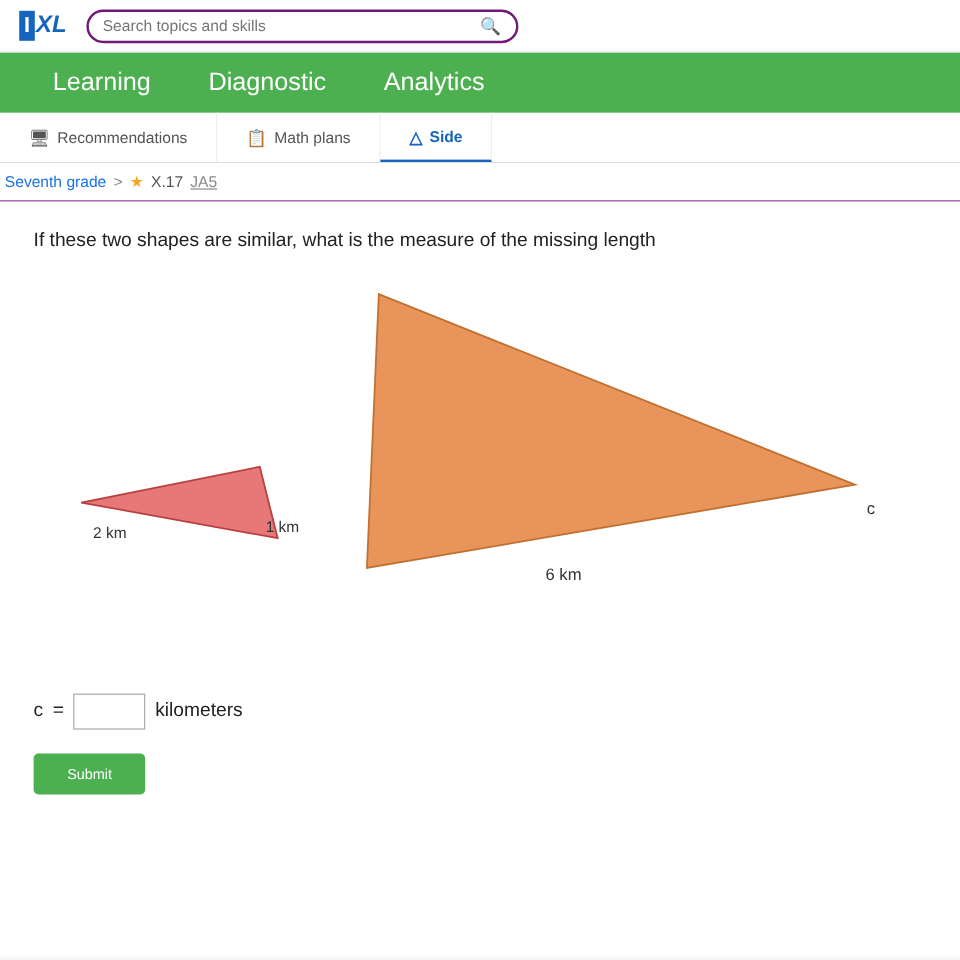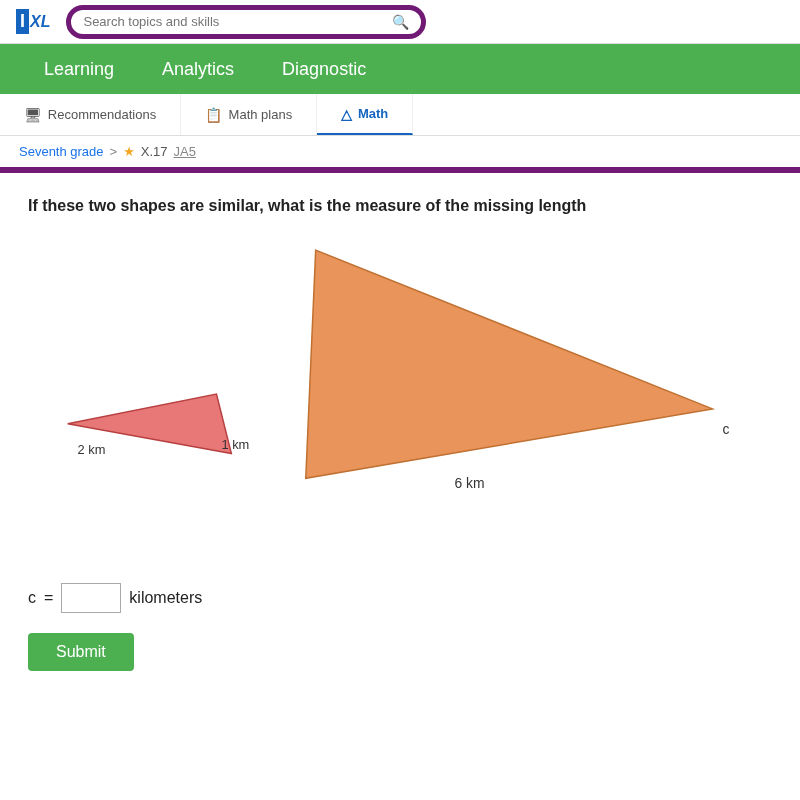--- a/index.html
+++ b/index.html
@@ -12,39 +12,39 @@
       border-bottom: 1px solid #ddd; height: 44px;
     }
     .logo {
       display: flex; align-items: center; margin-right: 16px;
     }
     .logo-bracket {
       background: #1565c0; color: #fff; font-weight: bold; font-size: 18px;
       padding: 2px 4px; margin-right: 1px;
     }
     .logo-xl {
-      color: #1565c0; font-weight: bold; font-size: 16px; font-style: italic;
+      color: #1565c0; font-weight: bold; font-size: 20px; font-style: italic;
     }
     .search-bar {
       display: flex; align-items: center;
-      border: 5px solid #701a75; border-radius: 20px;
+      border: 2px solid #701a75; border-radius: 20px;
       padding: 4px 12px; background: #fff; flex: 1; max-width: 360px;
     }
     .search-bar input {
       border: none; outline: none; font-size: 13px; color: #555; width: 100%;
     }
     .search-icon { color: #888; font-size: 14px; margin-left: 6px; }
 
     
     .nav-bar {
       background: #4caf50; display: flex; align-items: center;
       padding: 0 20px; height: 50px;
     }
     .nav-item {
-      color: #fff; font-size: 18px; font-weight: 500;
+      color: #fff; font-size: 21px; font-weight: 500;
       padding: 0 24px; height: 50px; display: flex; align-items: center;
       cursor: pointer; text-decoration: none;
     }
 
     
     .tab-bar {
       background: #fff; display: flex; align-items: stretch;
       border-bottom: 1px solid #ddd; height: 42px;
     }
     .tab-item {
@@ -52,92 +52,92 @@
       font-size: 13px; color: #555; cursor: pointer;
       border-right: 1px solid #eee; gap: 6px;
     }
     .tab-item.active {
       color: #1565c0; border-bottom: 2px solid #1565c0; font-weight: bold;
     }
     .tab-icon { font-size: 14px; }
 
     
     .breadcrumb {
-      padding: 8px 19px; font-size: 13px; color: #555;
-      background: #fff; border-bottom: 6px solid #701a75;
+      padding: 8px 4px; font-size: 13px; color: #555;
+      background: #fff; border-bottom: 1px solid #701a75;
       display: flex; align-items: center; gap: 6px;
     }
     .breadcrumb a { color: #1a73e8; text-decoration: none; }
     .breadcrumb .sep { color: #888; }
     .breadcrumb .star { color: #f5a623; }
 
     
     .main-content {
       background: #fff; margin: 0; padding: 24px 28px;
       min-height: calc(800px - 44px - 50px - 42px - 34px);
     }
 
     .question-text {
-      font-size: 16px; color: #222; margin-bottom: 24px; font-weight: 700;
+      font-size: 16px; color: #222; margin-bottom: 24px; font-weight: 400;
     }
 
     
     .shapes-area {
       position: relative; width: 100%; height: 320px; margin-bottom: 24px;
     }
 
     
     .answer-row {
       display: flex; align-items: center; gap: 8px;
       font-size: 16px; color: #222; margin-bottom: 20px;
     }
     .answer-input {
       width: 60px; height: 30px; border: 1px solid #aaa;
       text-align: center; font-size: 15px; outline: none;
     }
 
     
     .submit-btn {
       background: #4caf50; color: #fff; border: none;
-      padding: 10px 28px; font-size: 16px; border-radius: 4px;
+      padding: 10px 28px; font-size: 12px; border-radius: 4px;
       cursor: pointer; font-weight: 500;
     }
   </style>
 </head>
 <body>
 
 <div class="top-bar">
   <div class="logo">
     <span class="logo-bracket">I</span>
     <span class="logo-xl">XL</span>
   </div>
   <div class="search-bar">
     <input type="text" placeholder="Search topics and skills" style="">
     <span class="search-icon">🔍</span>
   </div>
 </div>
 
 <nav class="nav-bar">
   <a class="nav-item">Learning</a>
+  <a class="nav-item">Diagnostic</a>
   <a class="nav-item">Analytics</a>
-  <a class="nav-item">Diagnostic</a>
 </nav>
 
 <div class="tab-bar">
   <div class="tab-item">
     <span class="tab-icon">🖥</span>
     <span>Recommendations</span>
   </div>
   <div class="tab-item">
     <span class="tab-icon">📋</span>
     <span>Math plans</span>
   </div>
   <div class="tab-item active">
     <span class="tab-icon" style="color:#1565c0;">△</span>
-    <span>Math</span>
+    <span>Side</span>
   </div>
 </div>
 
 <div class="breadcrumb">
   <a>Seventh grade</a>
   <span class="sep">&gt;</span>
   <span class="star">★</span>
   <span>X.17</span>
   <span style="color:#888;text-decoration:underline;">JA5</span>
 </div>

